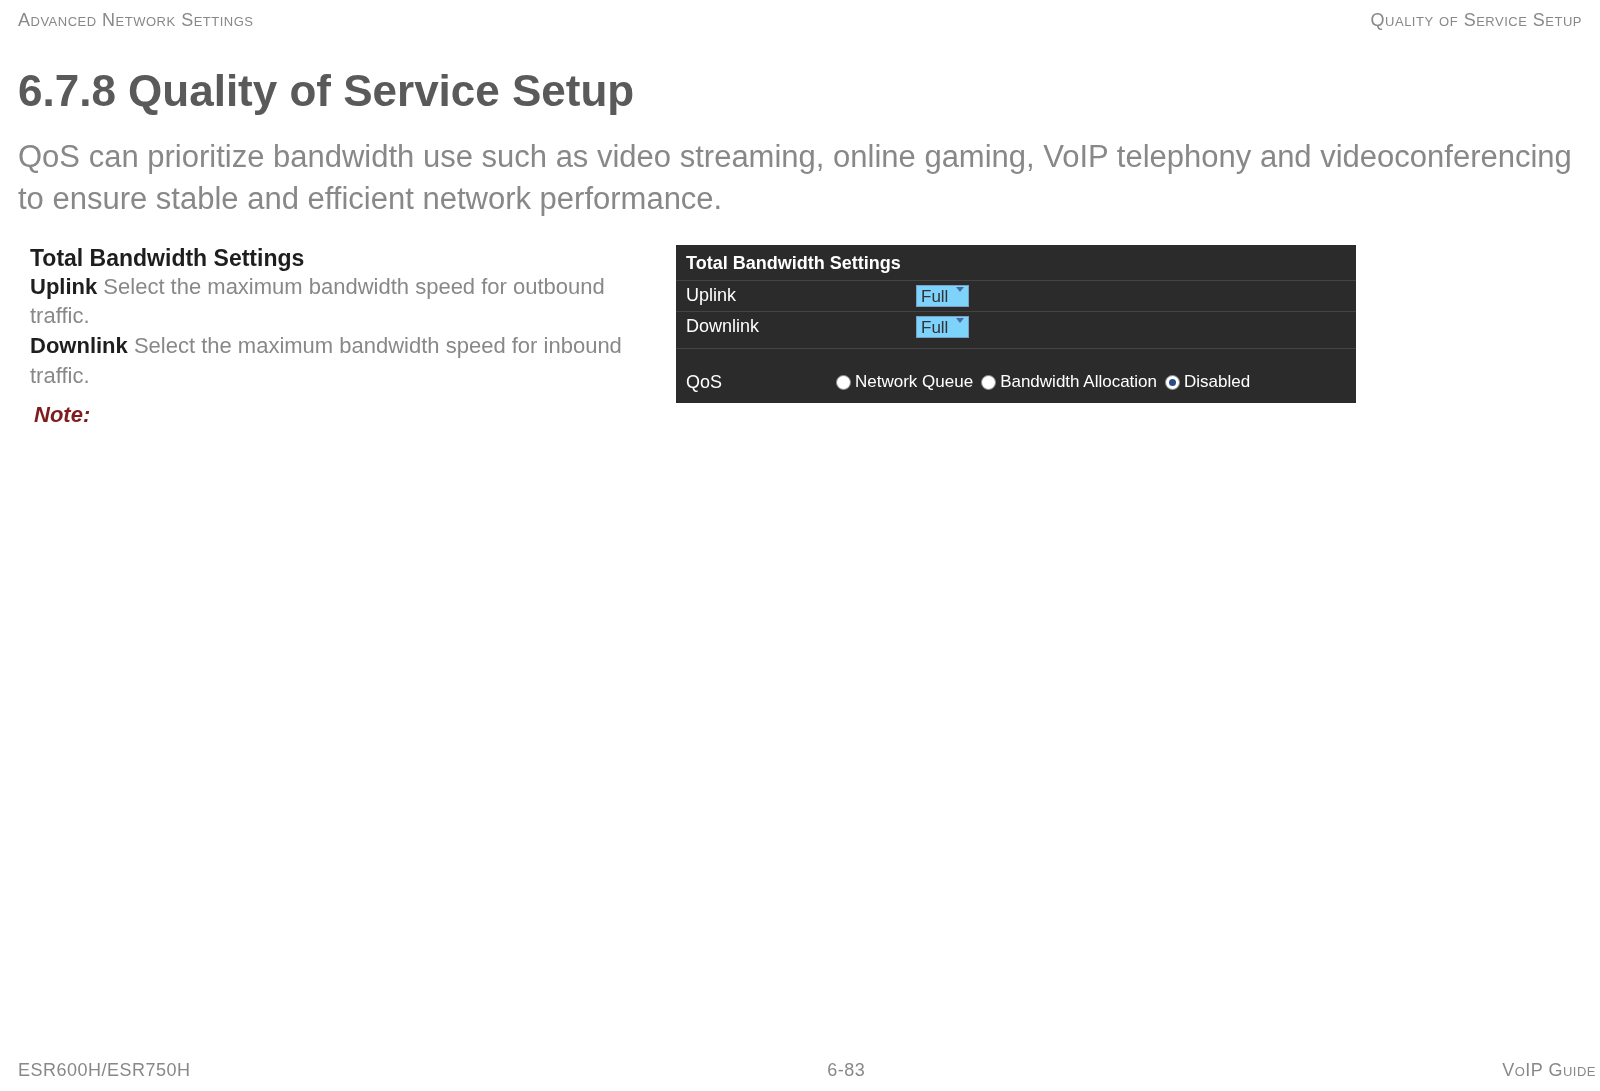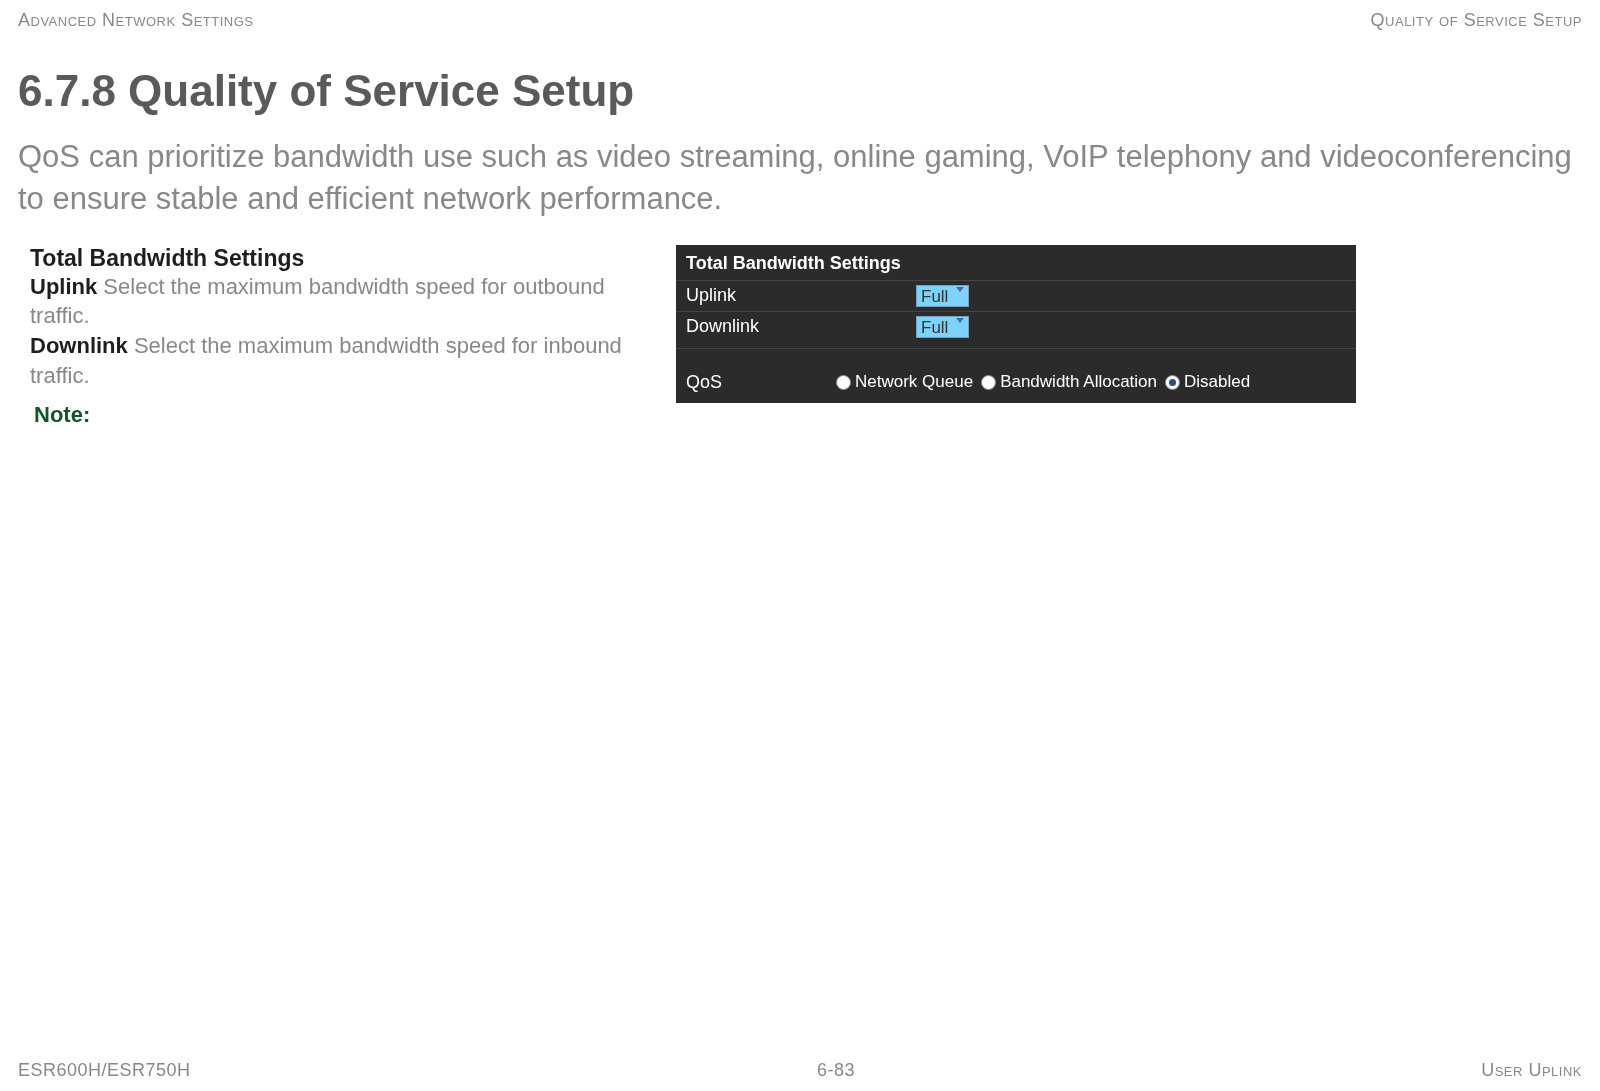--- a/index.html
+++ b/index.html
@@ -62,22 +62,23 @@
       color: #1e1e1e;
     }
     .def-text {
       font-size: 22px;
       color: #888888;
       line-height: 1.35;
     }
     .note-label {
       font-size: 22px;
       font-weight: bold;
-      color: #14532d;
+      color: #7f1d1d;
       padding-left: 4px;
+      font-style: italic;
     }
     .note-text {
       font-size: 22px;
       color: #888888;
       line-height: 1.35;
     }
     .mono {
       font-family: 'Courier New', monospace;
       color: #6a6a6a;
     }
@@ -157,21 +158,21 @@
       content: '';
       width: 7px;
       height: 7px;
       border-radius: 50%;
       background: #2a4a8a;
     }
     .footer {
       position: absolute;
       bottom: 10px;
       left: 18px;
-      right: 18px;
+      right: 4px;
       display: flex;
       justify-content: space-between;
       color: #888888;
       font-size: 18px;
       font-variant: small-caps;
       letter-spacing: 0.5px;
     }
   </style>
 </head>
 <body>
@@ -235,14 +236,14 @@
           </label>
         </div>
       </div>
     </div>
   </div>
 </div>
 
 <div class="footer">
   <div>ESR600H/ESR750H</div>
   <div>6-83</div>
-  <div>User Uplink</div>
+  <div>VoIP Guide</div>
 </div>
 
 </body></html>

